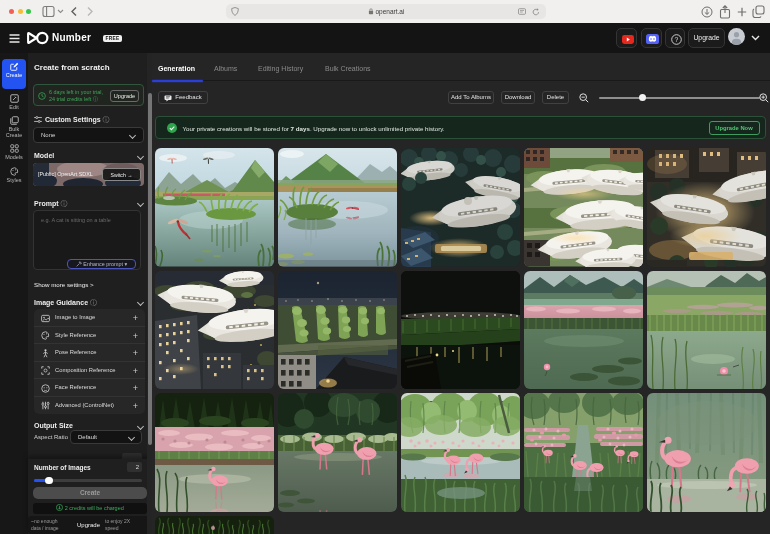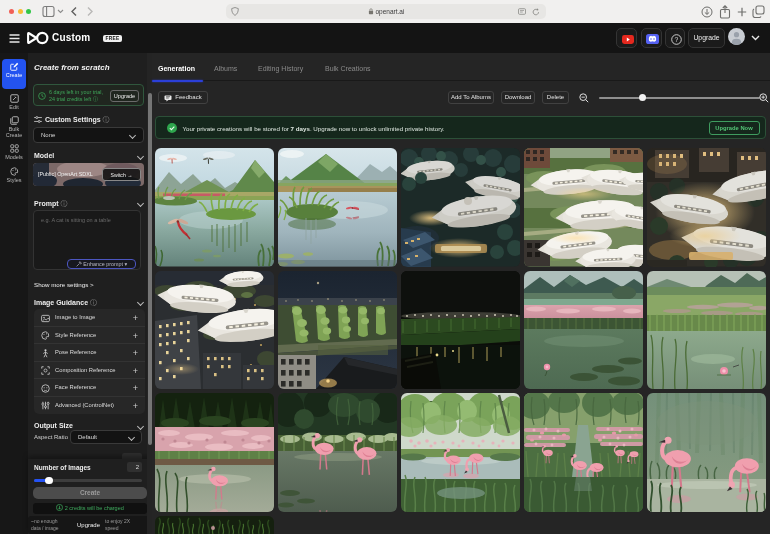--- a/index.html
+++ b/index.html
@@ -88,21 +88,21 @@
       </svg>
 </div>
 <div id="hdr">
  <svg class="abs" style="left:9px;top:10.5px;" width="11" height="9" viewBox="0 0 11 9">
         <path d="M0.5 1 H10.5 M0.5 4.5 H10.5 M0.5 8 H10.5" stroke="#e8e8e8" stroke-width="1.3"></path>
       </svg>
  <svg class="abs" style="left:26px;top:8px;" width="23" height="14" viewBox="0 0 46 28">
         <path d="M21 14 L6 4.5 Q4.2 3.4 4.2 6 L4.2 22 Q4.2 24.6 6 23.5 Z" fill="none" stroke="#ffffff" stroke-width="4.2" stroke-linejoin="round"></path>
         <circle cx="32.5" cy="14" r="10.2" fill="none" stroke="#ffffff" stroke-width="4.4"></circle>
       </svg>
- <div class="abs" style="left:52px;top:9px;font-size:10px;font-weight:bold;color:#fff;letter-spacing:0.2px;">Custom</div>
+ <div class="abs" style="left:52px;top:9px;font-size:10px;font-weight:bold;color:#fff;letter-spacing:0.2px;">Number</div>
  <div class="abs" style="left:103px;top:11.5px;width:19px;height:7.5px;background:#efefef;border-radius:2px;color:#111;font-size:4.8px;font-weight:bold;text-align:center;line-height:7.5px;letter-spacing:0.3px;">FREE</div>
  <div class="hbtn" style="left:616px;width:21px;">
         <svg class="abs" style="left:4.5px;top:5.5px;" width="12" height="9" viewBox="0 0 12 9">
           <rect x="0" y="0" width="12" height="9" rx="2.4" fill="#e5281e"></rect>
           <path d="M4.8 2.6 L7.8 4.5 L4.8 6.4 Z" fill="#fff"></path>
         </svg>
       </div>
  <div class="hbtn" style="left:641px;width:21px;">
         <svg class="abs" style="left:4px;top:5px;" width="13" height="10" viewBox="0 0 13 10">
           <rect x="0" y="0" width="13" height="10" rx="2.6" fill="#5561f2"></rect>
@@ -161,21 +161,21 @@
  <div class="ritem" style="top:114px;">
   <svg width="9" height="9" viewBox="0 0 12 12">
           <path d="M6 1 a5 5 0 1 0 0 10 c1.2 0 1.5-0.8 1-1.6 c-0.5-0.9 0-1.9 1.2-1.9 L10 7.5 a5 5 0 0 0 -4 -6.5 Z" fill="none" stroke="#c0c0c0" stroke-width="1.1"></path>
           <circle cx="4" cy="4.2" r="0.7" fill="#c0c0c0"></circle>
           <circle cx="7.5" cy="3.8" r="0.7" fill="#c0c0c0"></circle>
         </svg>
   <div>Styles</div>
  </div>
 </div>
 <div id="panel">
- <div class="abs" style="left:6px;top:10px;font-size:8px;font-weight:bold;color:#f2f2f2;font-style:italic;">Create from scratch</div>
+ <div class="abs" style="left:6px;top:10px;font-size:8px;font-weight:bold;color:#f2f2f2;">Create from scratch</div>
  <div class="abs" style="left:5px;top:31px;width:111px;height:22px;border:1px solid #30573d;border-radius:4px;background:#20261f;">
   <svg class="abs" style="left:4px;top:7px;" width="8" height="8" viewBox="0 0 10 10">
           <circle cx="5" cy="5" r="4.2" fill="none" stroke="#3a9e55" stroke-width="1"></circle>
           <path d="M5 2.5 L5 5 L7 6.2" fill="none" stroke="#3a9e55" stroke-width="1"></path>
         </svg>
   <div class="abs" style="left:15px;top:3.5px;font-size:5.4px;color:#3fa65a;line-height:7.5px;">6 days left in your trial,<br>24 trial credits left ⓘ</div>
   <div class="abs" style="left:76px;top:4.5px;width:29px;height:12px;border:1px solid #6a6a6a;border-radius:3px;color:#ececec;font-size:5.6px;text-align:center;line-height:11px;">Upgrade</div>
  </div>
  <svg class="abs" style="left:6px;top:63px;" width="8" height="7" viewBox="0 0 10 9">
         <path d="M0 2 H10 M0 7 H10" stroke="#d5d5d5" stroke-width="1"></path>

